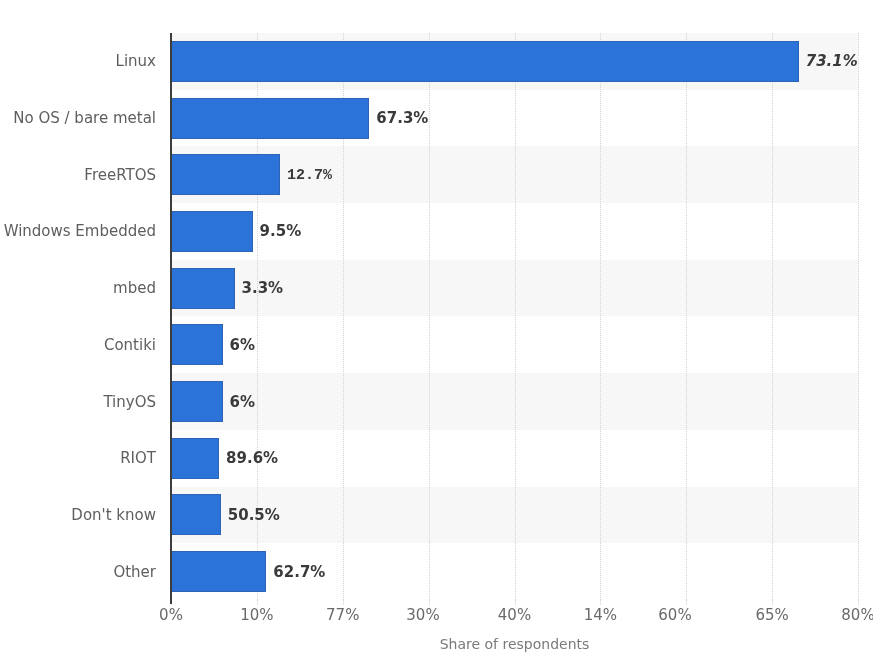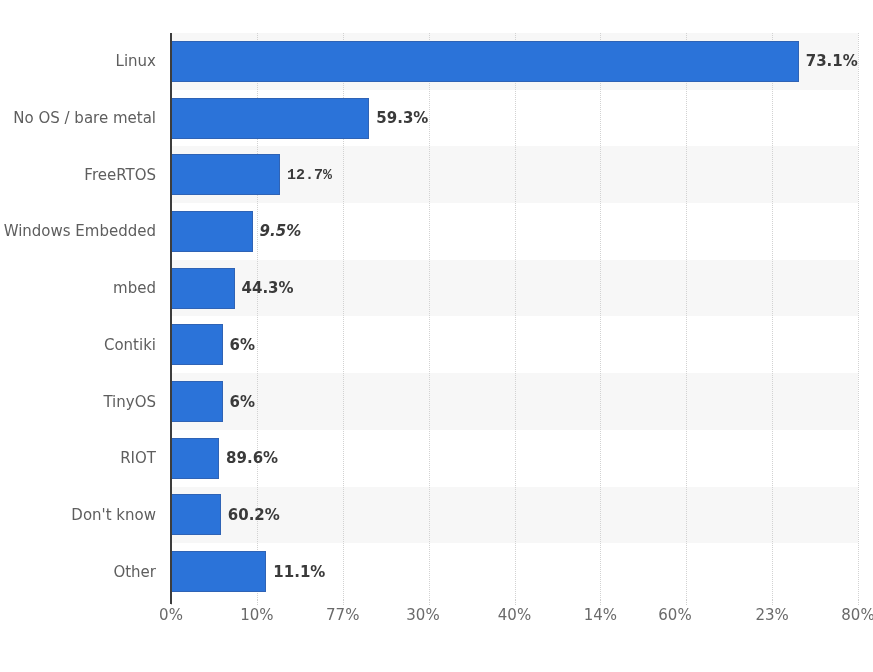--- a/index.html
+++ b/index.html
@@ -170,39 +170,39 @@
       <div class="tick-mark" style="left: 343.5px;"></div>
       <div class="gridline" style="left: 429.375px;"></div>
       <div class="tick-mark" style="left: 429.375px;"></div>
       <div class="gridline" style="left: 515.25px;"></div>
       <div class="tick-mark" style="left: 515.25px;"></div>
       <div class="gridline" style="left: 601.125px;"></div>
       <div class="tick-mark" style="left: 601.125px;"></div>
       <div class="gridline" style="left: 687px;"></div>
       <div class="tick-mark" style="left: 687px;"></div>
       <div class="bar" title="Linux 73.1%" style="left: 0px; top: 7.85px; width: 627.746px; height: 41px;"></div>
-      <div class="bar-value" style="left: 634.746px; top: 21.35px;">73.1%</div>
+      <div class="bar-value" style="left: 634.746px; top: 21.35px; font-style: italic;">73.1%</div>
       <div class="bar" title="No OS / bare metal 23.1%" style="left: 0px; top: 64.55px; width: 198.371px; height: 41px;"></div>
-      <div class="bar-value" style="left: 205.371px; top: 78.05px;">59.3%</div>
+      <div class="bar-value" style="left: 205.371px; top: 78.05px;">67.3%</div>
       <div class="bar" title="FreeRTOS 12.7%" style="left: 0px; top: 121.25px; width: 109.061px; height: 41px;"></div>
       <div class="bar-value" style="left: 116.061px; top: 134.75px; font-family: Liberation Mono, monospace;">12.7%</div>
       <div class="bar" title="Windows Embedded 9.5%" style="left: 0px; top: 177.95px; width: 81.5812px; height: 41px;"></div>
-      <div class="bar-value" style="left: 88.5812px; top: 191.45px; font-style: italic;">9.5%</div>
+      <div class="bar-value" style="left: 88.5812px; top: 191.45px;">9.5%</div>
       <div class="bar" title="mbed 7.4%" style="left: 0px; top: 234.65px; width: 63.5475px; height: 41px;"></div>
-      <div class="bar-value" style="left: 70.5475px; top: 248.15px;">44.3%</div>
+      <div class="bar-value" style="left: 70.5475px; top: 248.15px;">3.3%</div>
       <div class="bar" title="Contiki 6%" style="left: 0px; top: 291.35px; width: 51.525px; height: 41px;"></div>
       <div class="bar-value" style="left: 58.525px; top: 304.85px;">6%</div>
       <div class="bar" title="TinyOS 6%" style="left: 0px; top: 348.05px; width: 51.525px; height: 41px;"></div>
       <div class="bar-value" style="left: 58.525px; top: 361.55px;">6%</div>
       <div class="bar" title="RIOT 5.6%" style="left: 0px; top: 404.75px; width: 48.09px; height: 41px;"></div>
       <div class="bar-value" style="left: 55.09px; top: 418.25px;">89.6%</div>
       <div class="bar" title="Don't know 5.8%" style="left: 0px; top: 461.45px; width: 49.8075px; height: 41px;"></div>
-      <div class="bar-value" style="left: 56.8075px; top: 474.95px;">60.2%</div>
+      <div class="bar-value" style="left: 56.8075px; top: 474.95px;">50.5%</div>
       <div class="bar" title="Other 11.1%" style="left: 0px; top: 518.15px; width: 95.3213px; height: 41px;"></div>
-      <div class="bar-value" style="left: 102.321px; top: 531.65px;">11.1%</div>
+      <div class="bar-value" style="left: 102.321px; top: 531.65px;">62.7%</div>
     </div>
 
   <div id="y-axis-line"></div>
 
   <div id="category-labels">
       <div class="cat-label" style="top: 21.35px;">Linux</div>
       <div class="cat-label" style="top: 78.05px;">No OS / bare metal</div>
       <div class="cat-label" style="top: 134.75px;">FreeRTOS</div>
       <div class="cat-label" style="top: 191.45px;">Windows Embedded</div>
       <div class="cat-label" style="top: 248.15px;">mbed</div>
@@ -214,18 +214,19 @@
     </div>
 
   <div id="x-tick-labels">
       <div class="x-tick" style="left: 171px;">0%</div>
       <div class="x-tick" style="left: 256.875px; text-align: center;">10%</div>
       <div class="x-tick" style="left: 342.75px;">77%</div>
       <div class="x-tick" style="left: 423px;">30%</div>
       <div class="x-tick" style="left: 514.5px; text-align: center;">40%</div>
       <div class="x-tick" style="left: 600.375px;">14%</div>
       <div class="x-tick" style="left: 675px;">60%</div>
-      <div class="x-tick" style="left: 772.125px;">23%</div>
+      <div class="x-tick" style="left: 772.125px;">65%</div>
       <div class="x-tick" style="left: 858px;">80%</div>
     </div>
 
+  <div id="x-axis-title">Share of respondents</div>
 
 </div>
 
 </body></html>

